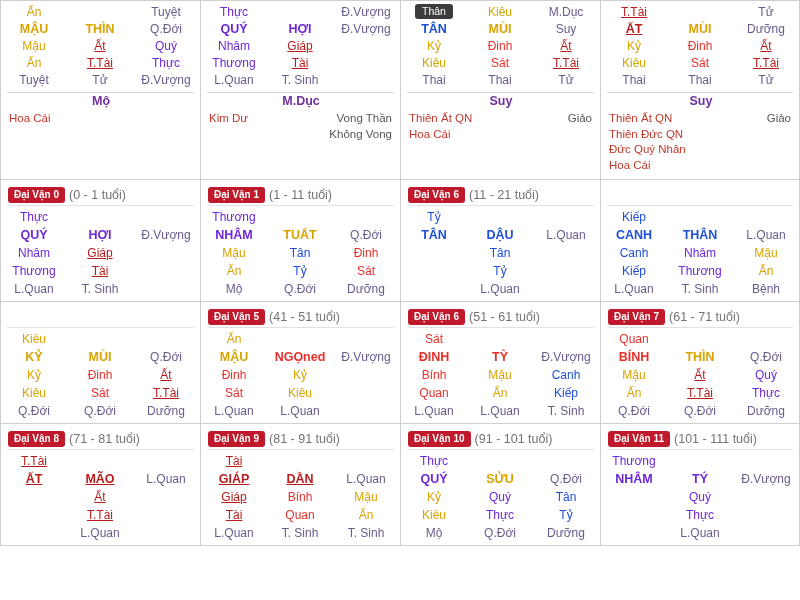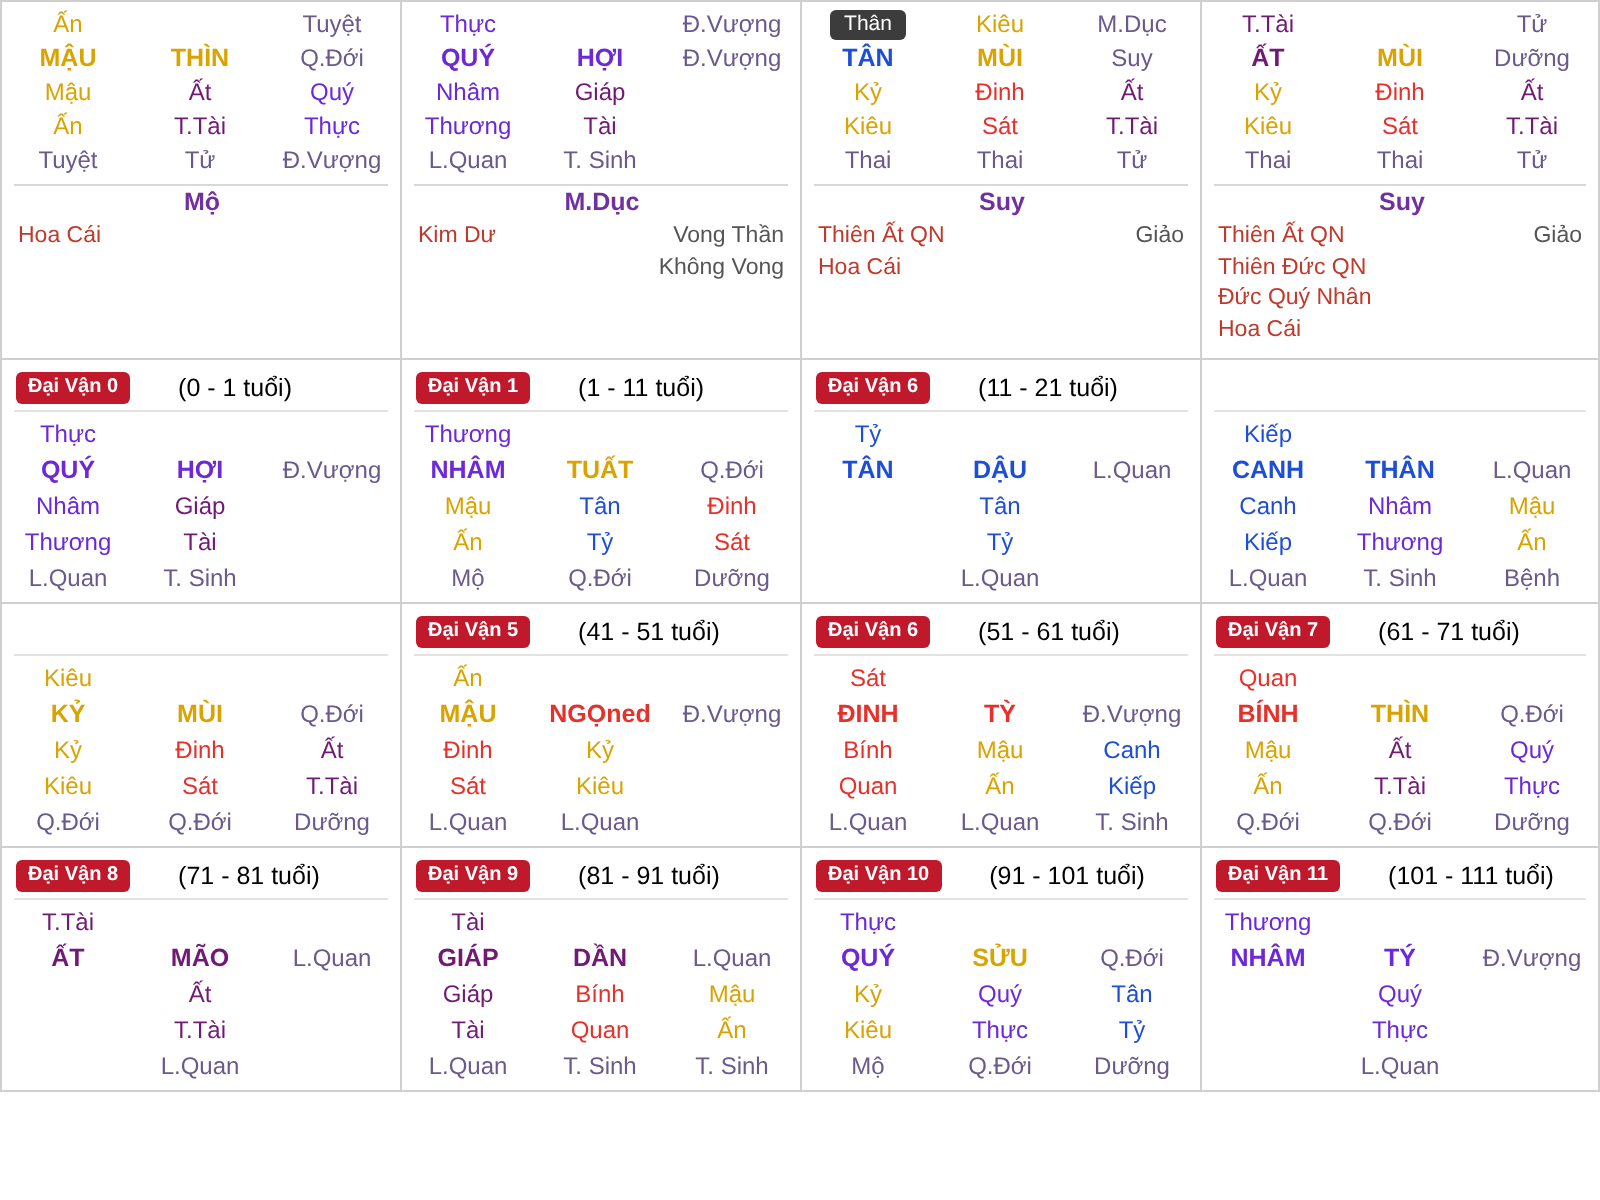--- a/index.html
+++ b/index.html
@@ -140,22 +140,22 @@
     font-size: 10px;
     font-weight: bold;
     padding: 2px 6px 3px 6px;
     border-radius: 3px;
     line-height: 11px;
     vertical-align: middle;
   }
   .dv-age {
     display: inline-block;
     font-size: 12.5px;
-    color: #000000;
-    margin-left: 24px;
+    color: #737373;
+    margin-left: 4px;
     vertical-align: middle;
   }
   .dv-rule {
     position: absolute;
     top: 25px;
     left: 6px;
     right: 6px;
     border-top: 1px solid #e2e2e2;
   }
 
@@ -170,21 +170,21 @@
   }
   .dv-item {
     font-size: 12px;
     line-height: 18px;
     text-align: center;
     white-space: nowrap;
   }
   .dv-item.bold { font-weight: bold; font-size: 12.5px; }
 
   
-  .c-wood   { color: #701a75; }   
+  .c-wood   { color: #b91c1c; text-decoration: underline; }   
   .c-fire   { color: #e8302a; }   
   .c-earth  { color: #d9a300; }   
   .c-metal  { color: #1d4ed8; }   
   .c-water  { color: #6d28d9; }   
   .c-stage  { color: #6a5a8c; }
 </style>
 </head>
 <body>
 
 <div class="sheet">

